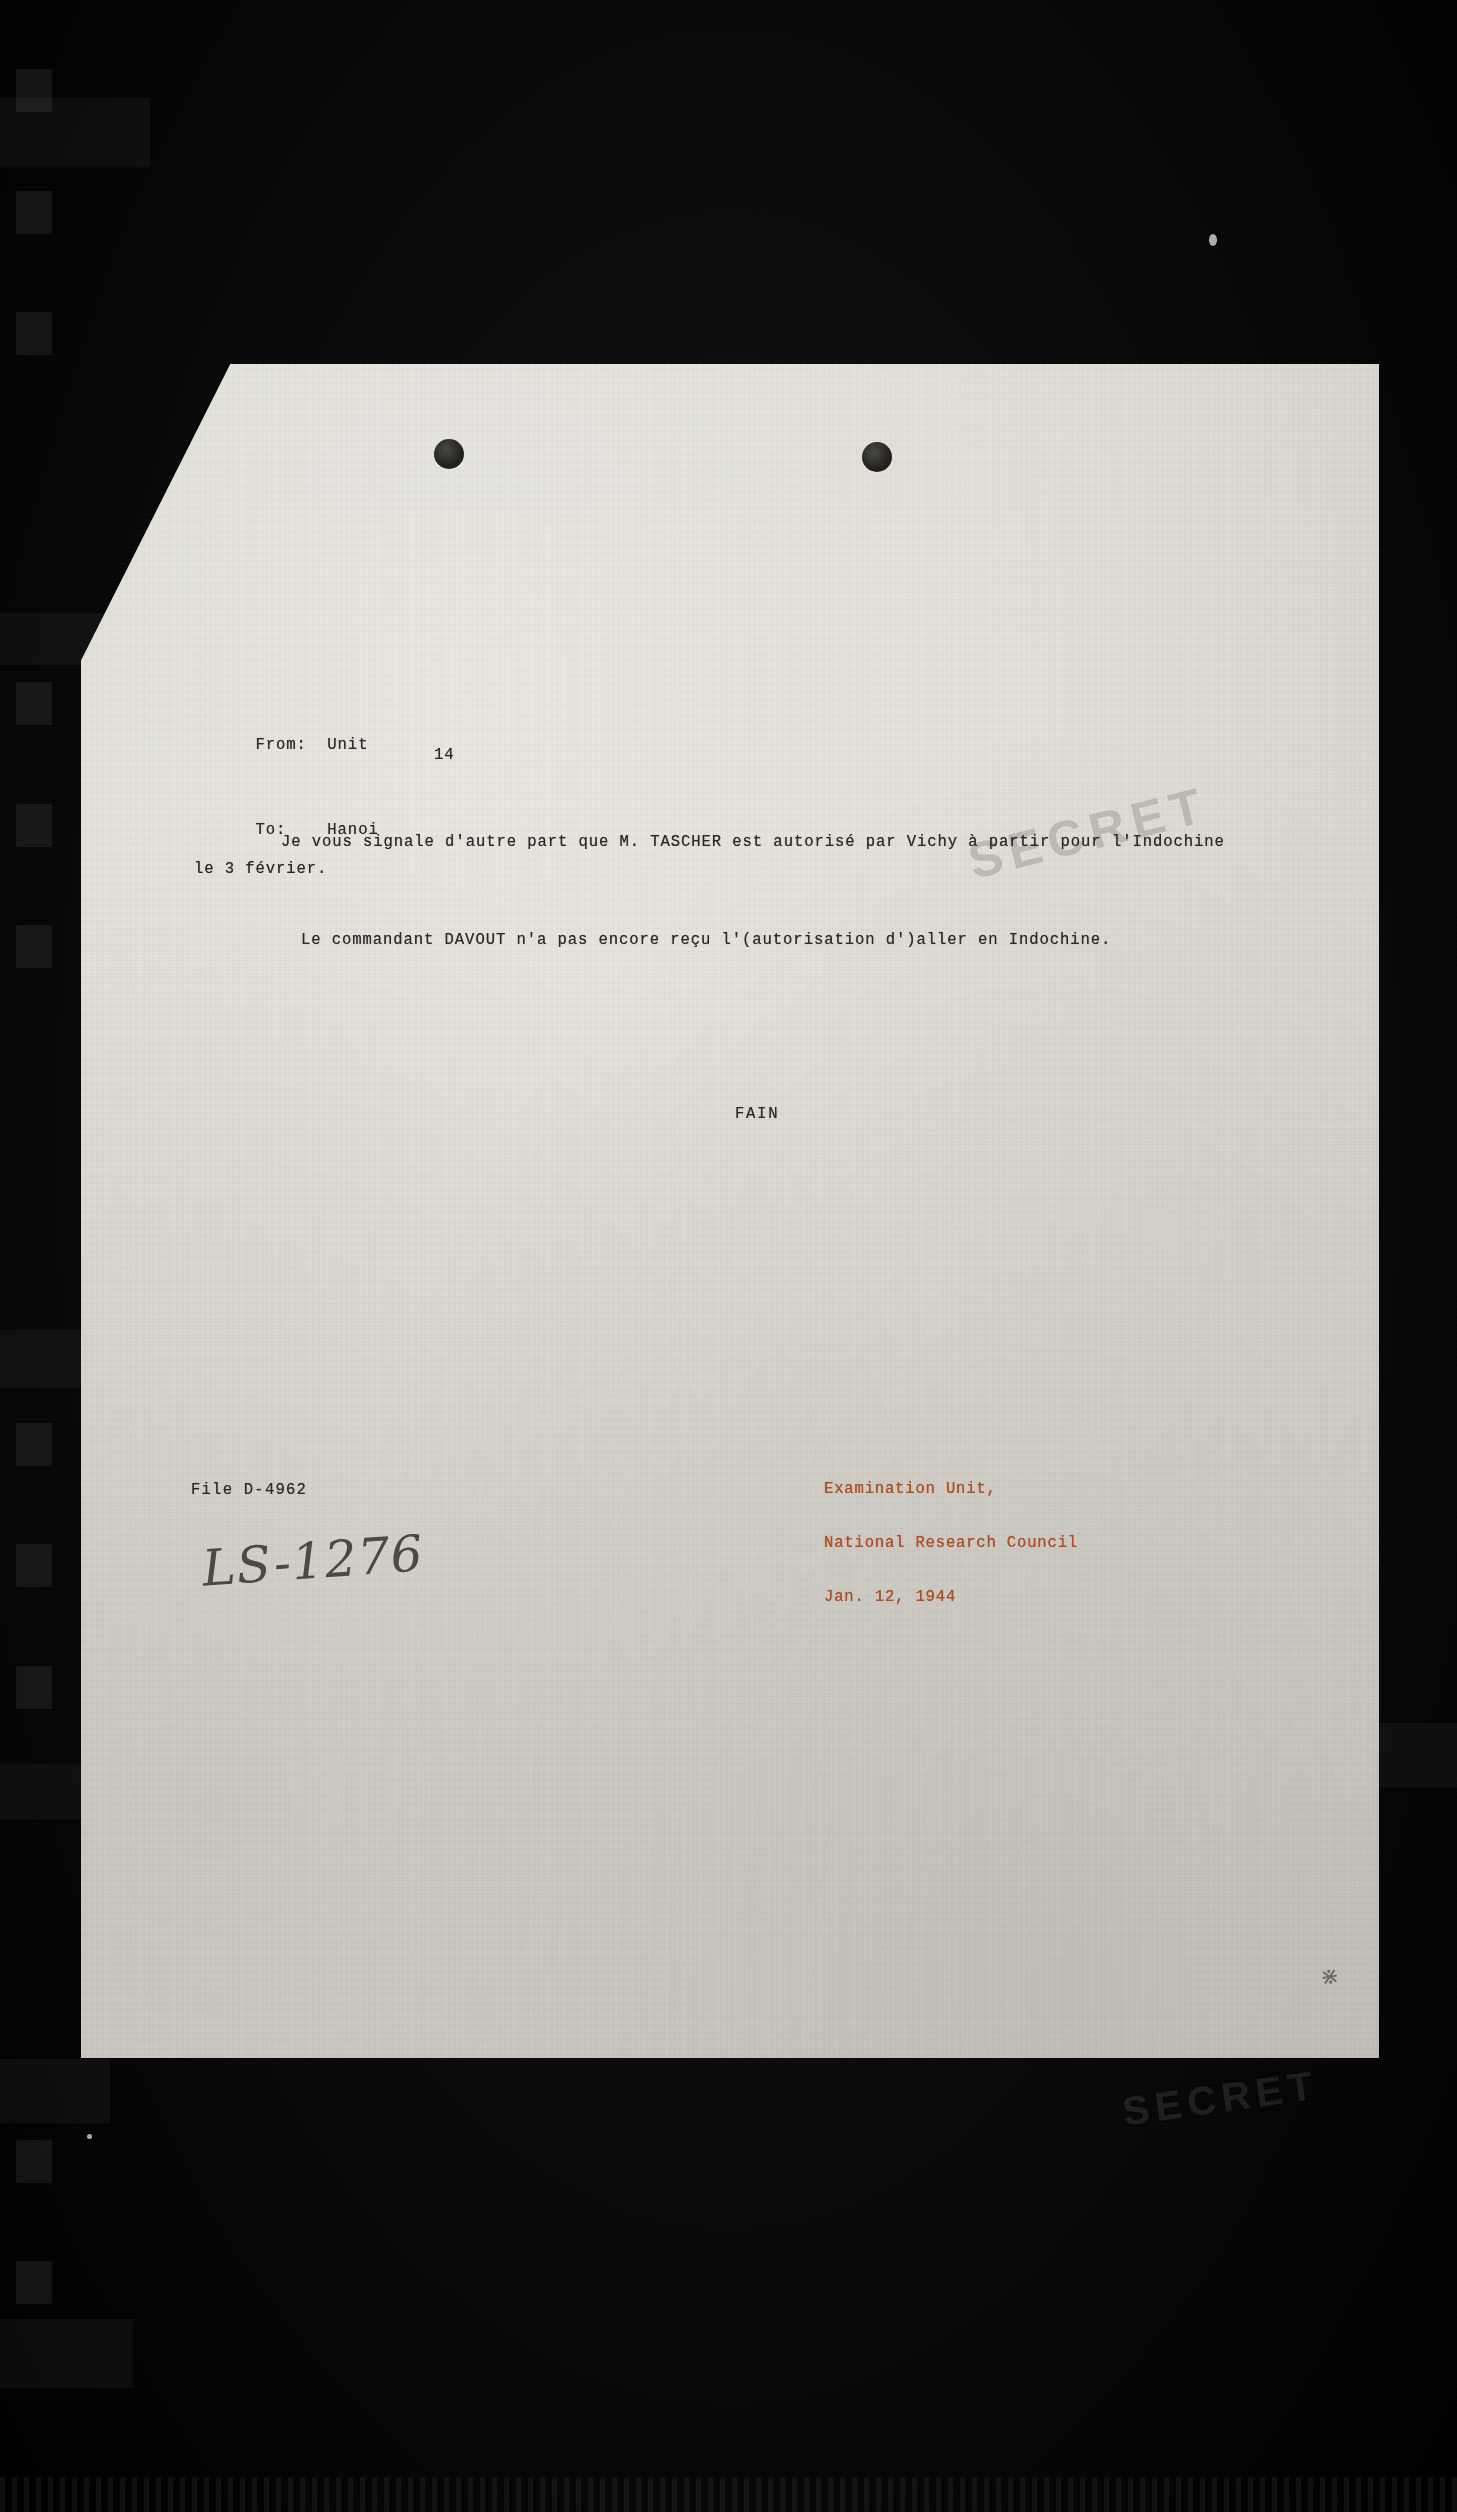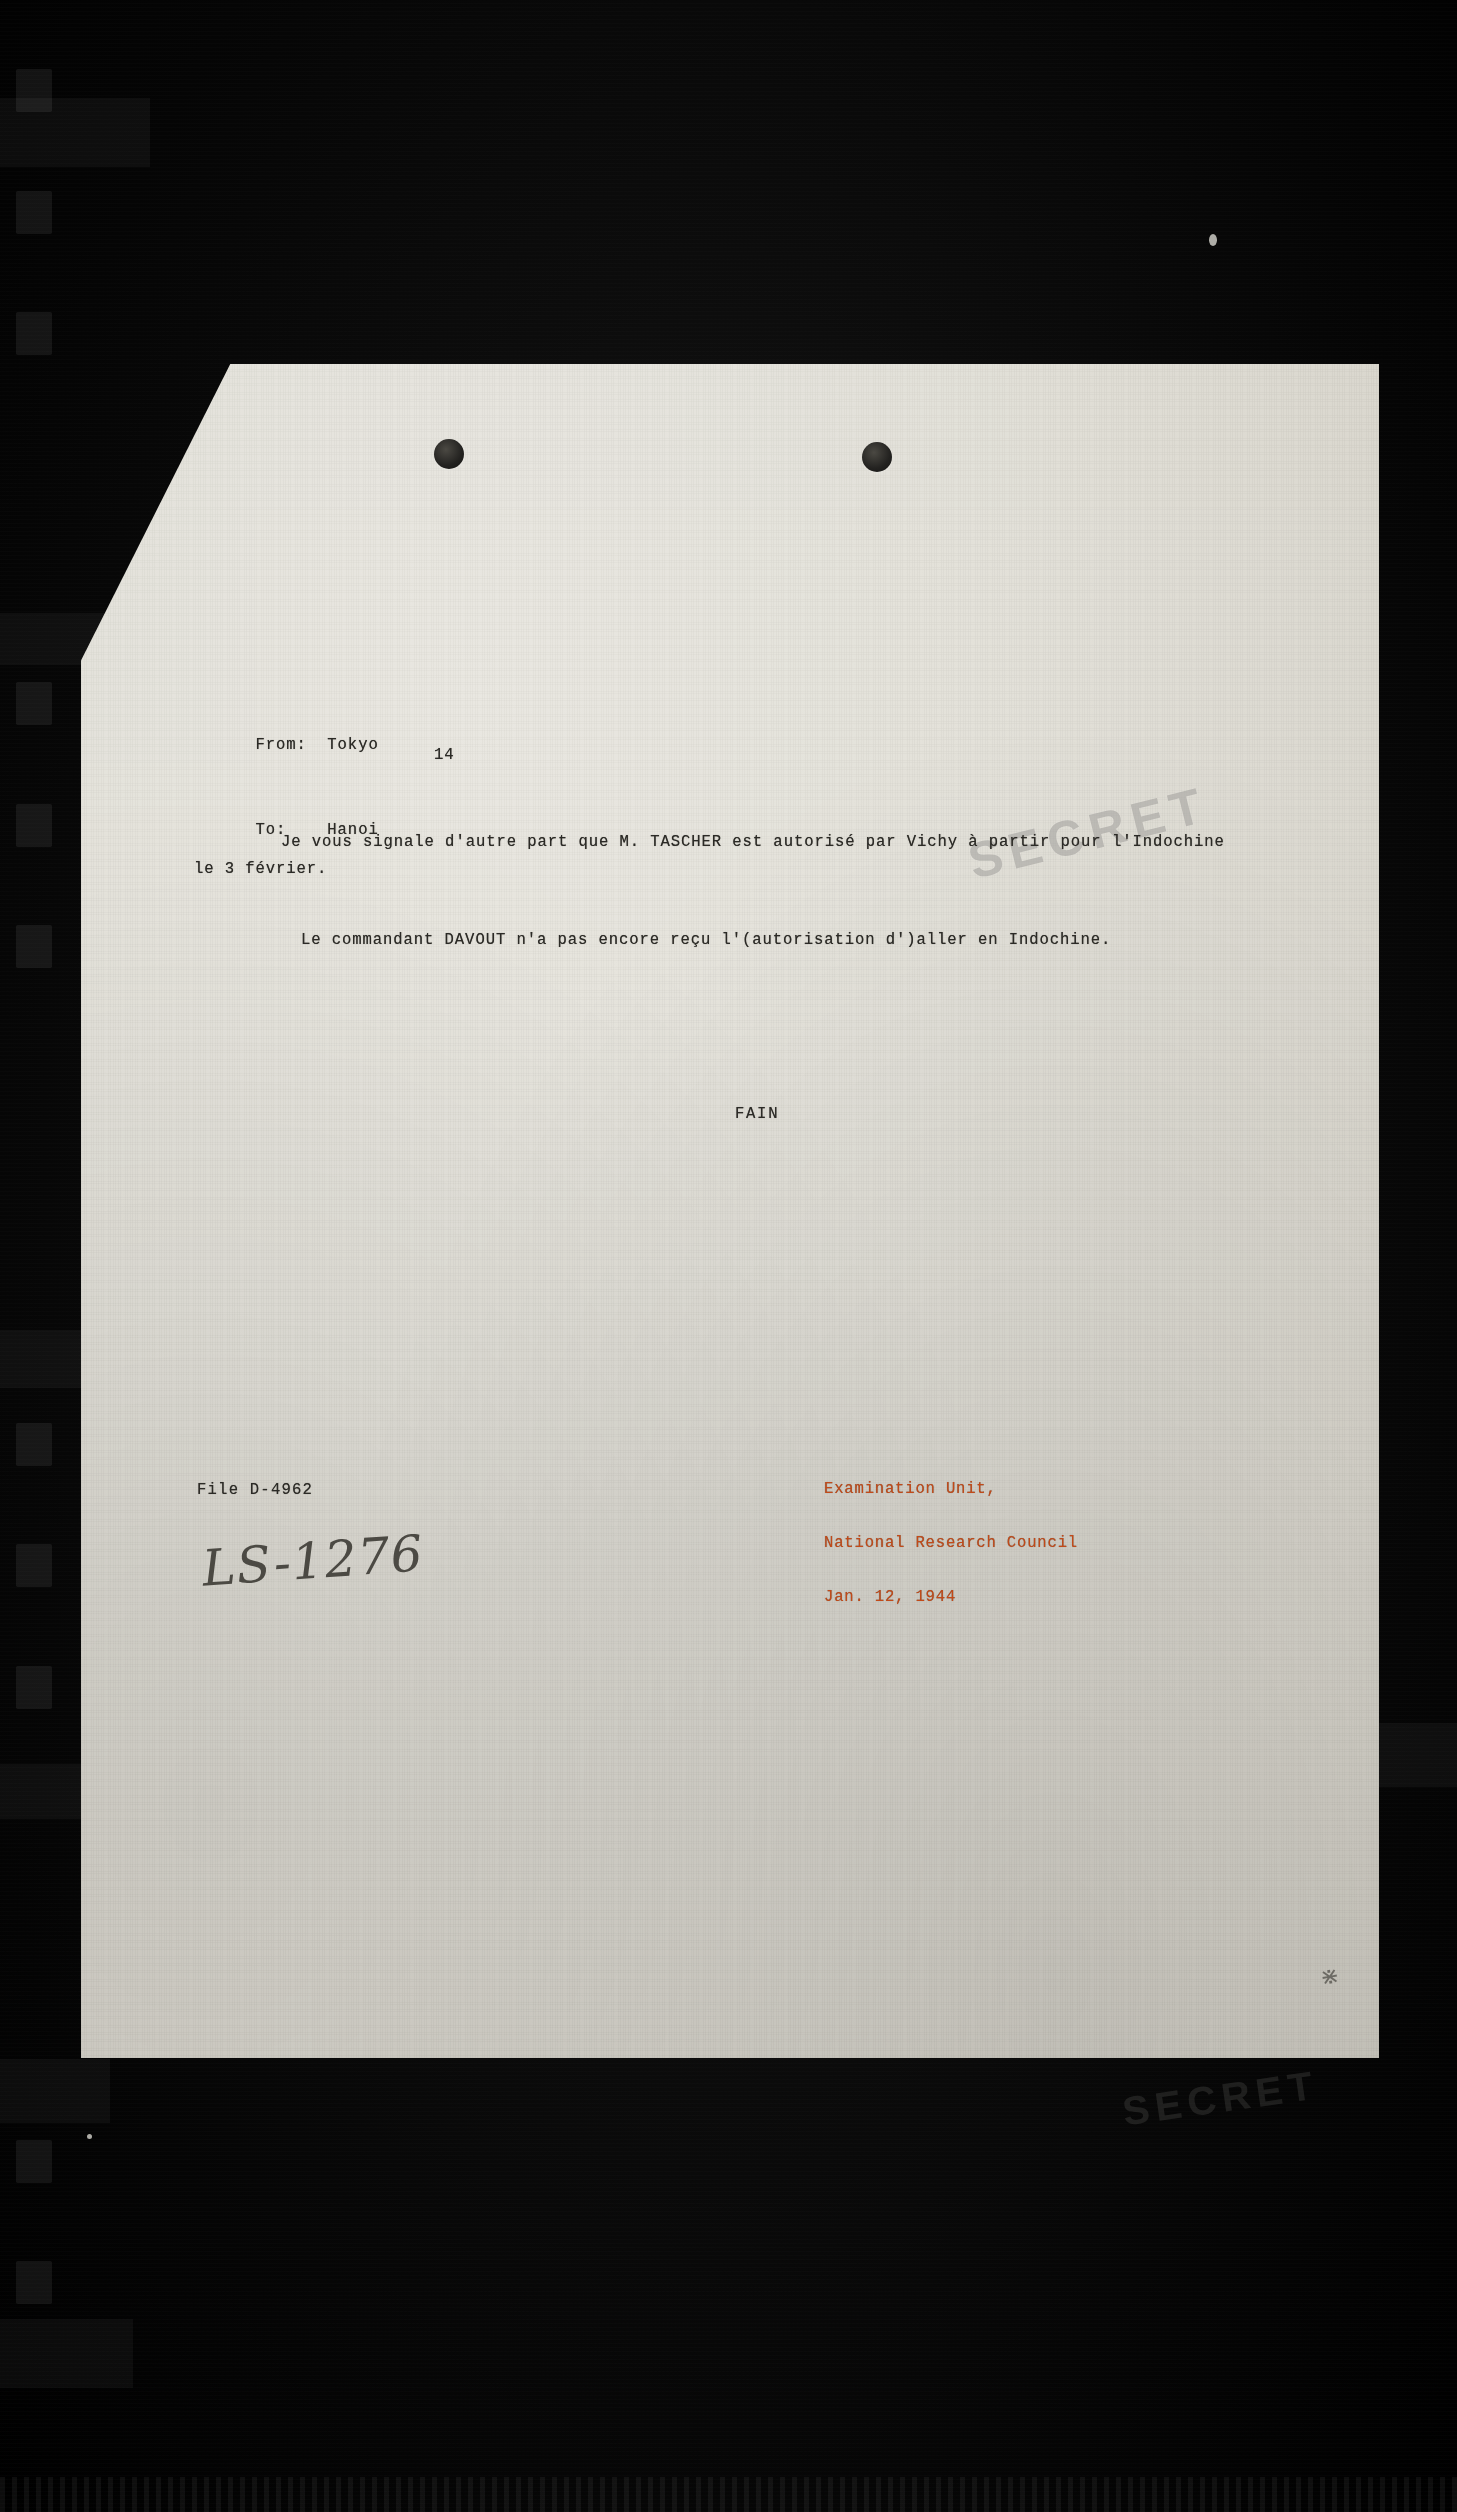--- a/index.html
+++ b/index.html
@@ -107,21 +107,21 @@
   #body-block p {
     margin: 0 0 12.7px 0;
     white-space: pre-wrap;
     line-height: 1.72;
     text-indent: 87px;
   }
   #body-block p.ind2 { text-indent: 107px; }
 
   #signature { left: 654px; top: 743px; letter-spacing: 1.7px; text-align: center; }
 
-  #file-ref { left: 116px; top: 1119px; letter-spacing: 1.2px; }
+  #file-ref { left: 110px; top: 1119px; letter-spacing: 1.2px; }
 
   #stamp-block { left: 743px; top: 1087px; }
   #stamp-block .line { margin-bottom: 7px; letter-spacing: 0.8px; }
 
   
   #secret-stamp {
     position: absolute;
     left: 885px;
     top: 440px;
     transform: rotate(-14deg);
@@ -211,21 +211,21 @@
   <div id="sheet-grain"></div>
 
   <div class="punch" id="punch-1"></div>
   <div class="punch" id="punch-2"></div>
 
   <div id="secret-stamp">SECRET</div>
   <div id="secret-stamp-faint">SECRET</div>
 
   <div class="tw" id="header-left">
     <div class="line">
-      <span>From:</span><span>  </span><span>Tokyo</span>
+      <span>From:</span><span>  </span><span>Unit</span>
     </div>
     <div class="line">
       <span>To:</span><span>    </span><span>Hanoi</span>
     </div>
   </div>
 
 
   <div class="tw" id="serial">14</div>
 
   <div class="tw" id="body-block" style="width:1058px;">

